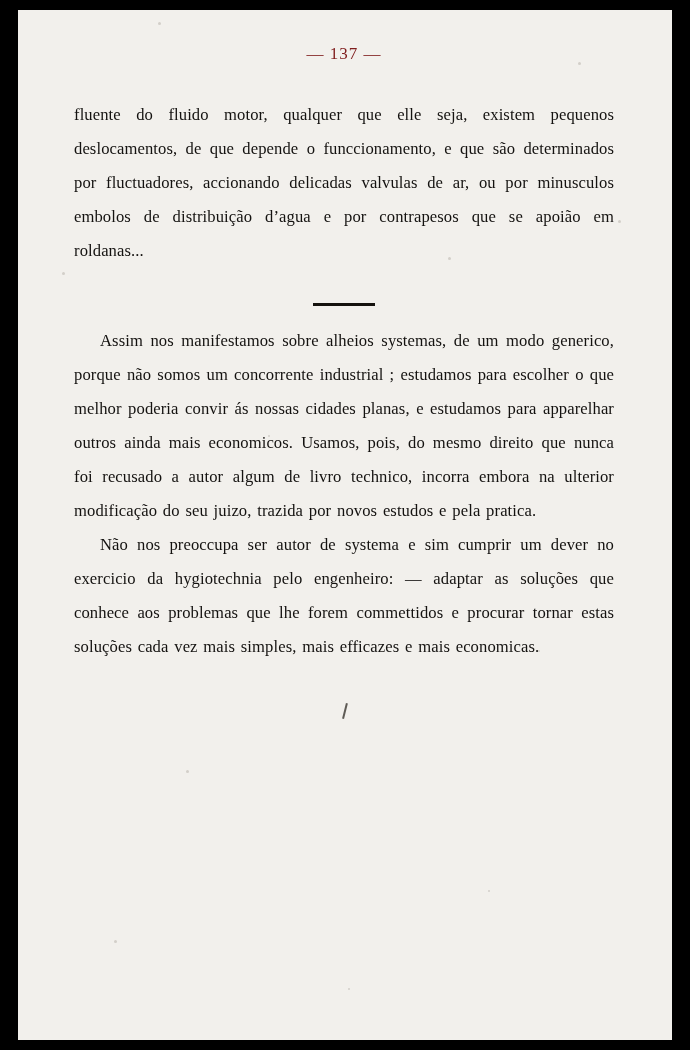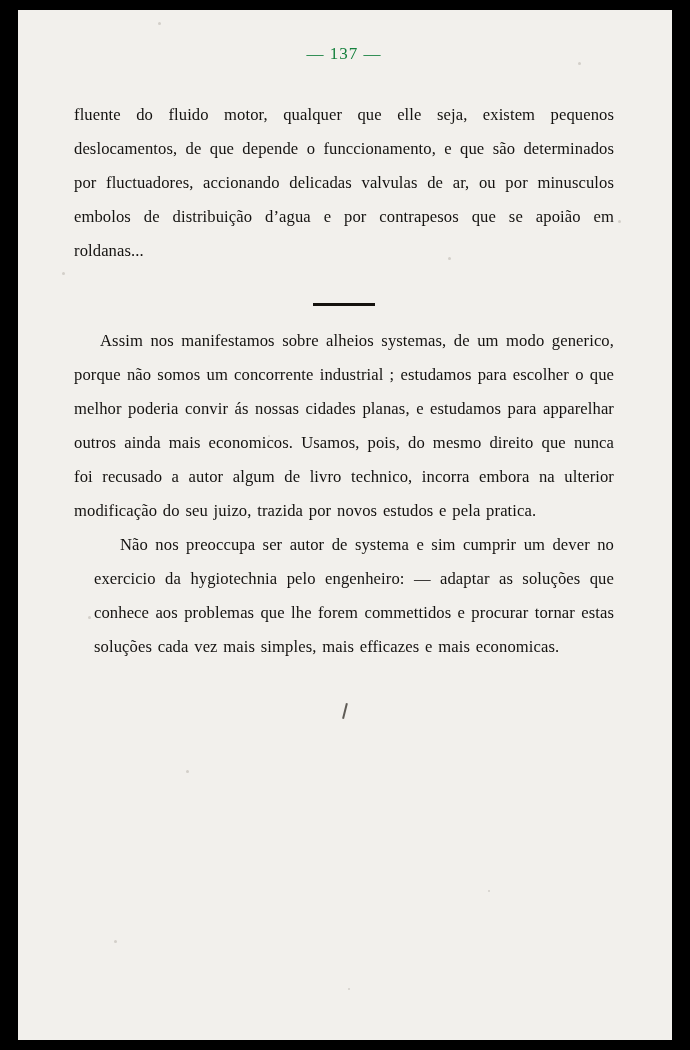--- a/index.html
+++ b/index.html
@@ -41,40 +41,39 @@
     left: 56px;
     top: 34px;
     width: 540px;
     font-family: "Liberation Serif", "DejaVu Serif", serif;
     color: #141210;
   }
   .folio {
     text-align: center;
     font-size: 17px;
     letter-spacing: 1px;
-    color: #15803d;
+    color: #7f1d1d;
     margin: 0 0 34px 0;
     font-family: "Liberation Serif", "DejaVu Serif", serif;
   }
   .para {
     font-size: 16.6px;
     line-height: 34px;
     text-align: justify;
     text-justify: inter-word;
     margin: 0;
     color: #141210;
     letter-spacing: .1px;
     word-spacing: 1.5px;
   }
   .para.indent {
     text-indent: 26px;
   }
   .para + .para {
     margin-top: 0px;
-    margin-left: 20px;
   }
   .rule-wrap {
     text-align: center;
     margin: 24px 0 22px 0;
     height: 10px;
   }
   .rule {
     display: inline-block;
     width: 62px;
     height: 3px;

